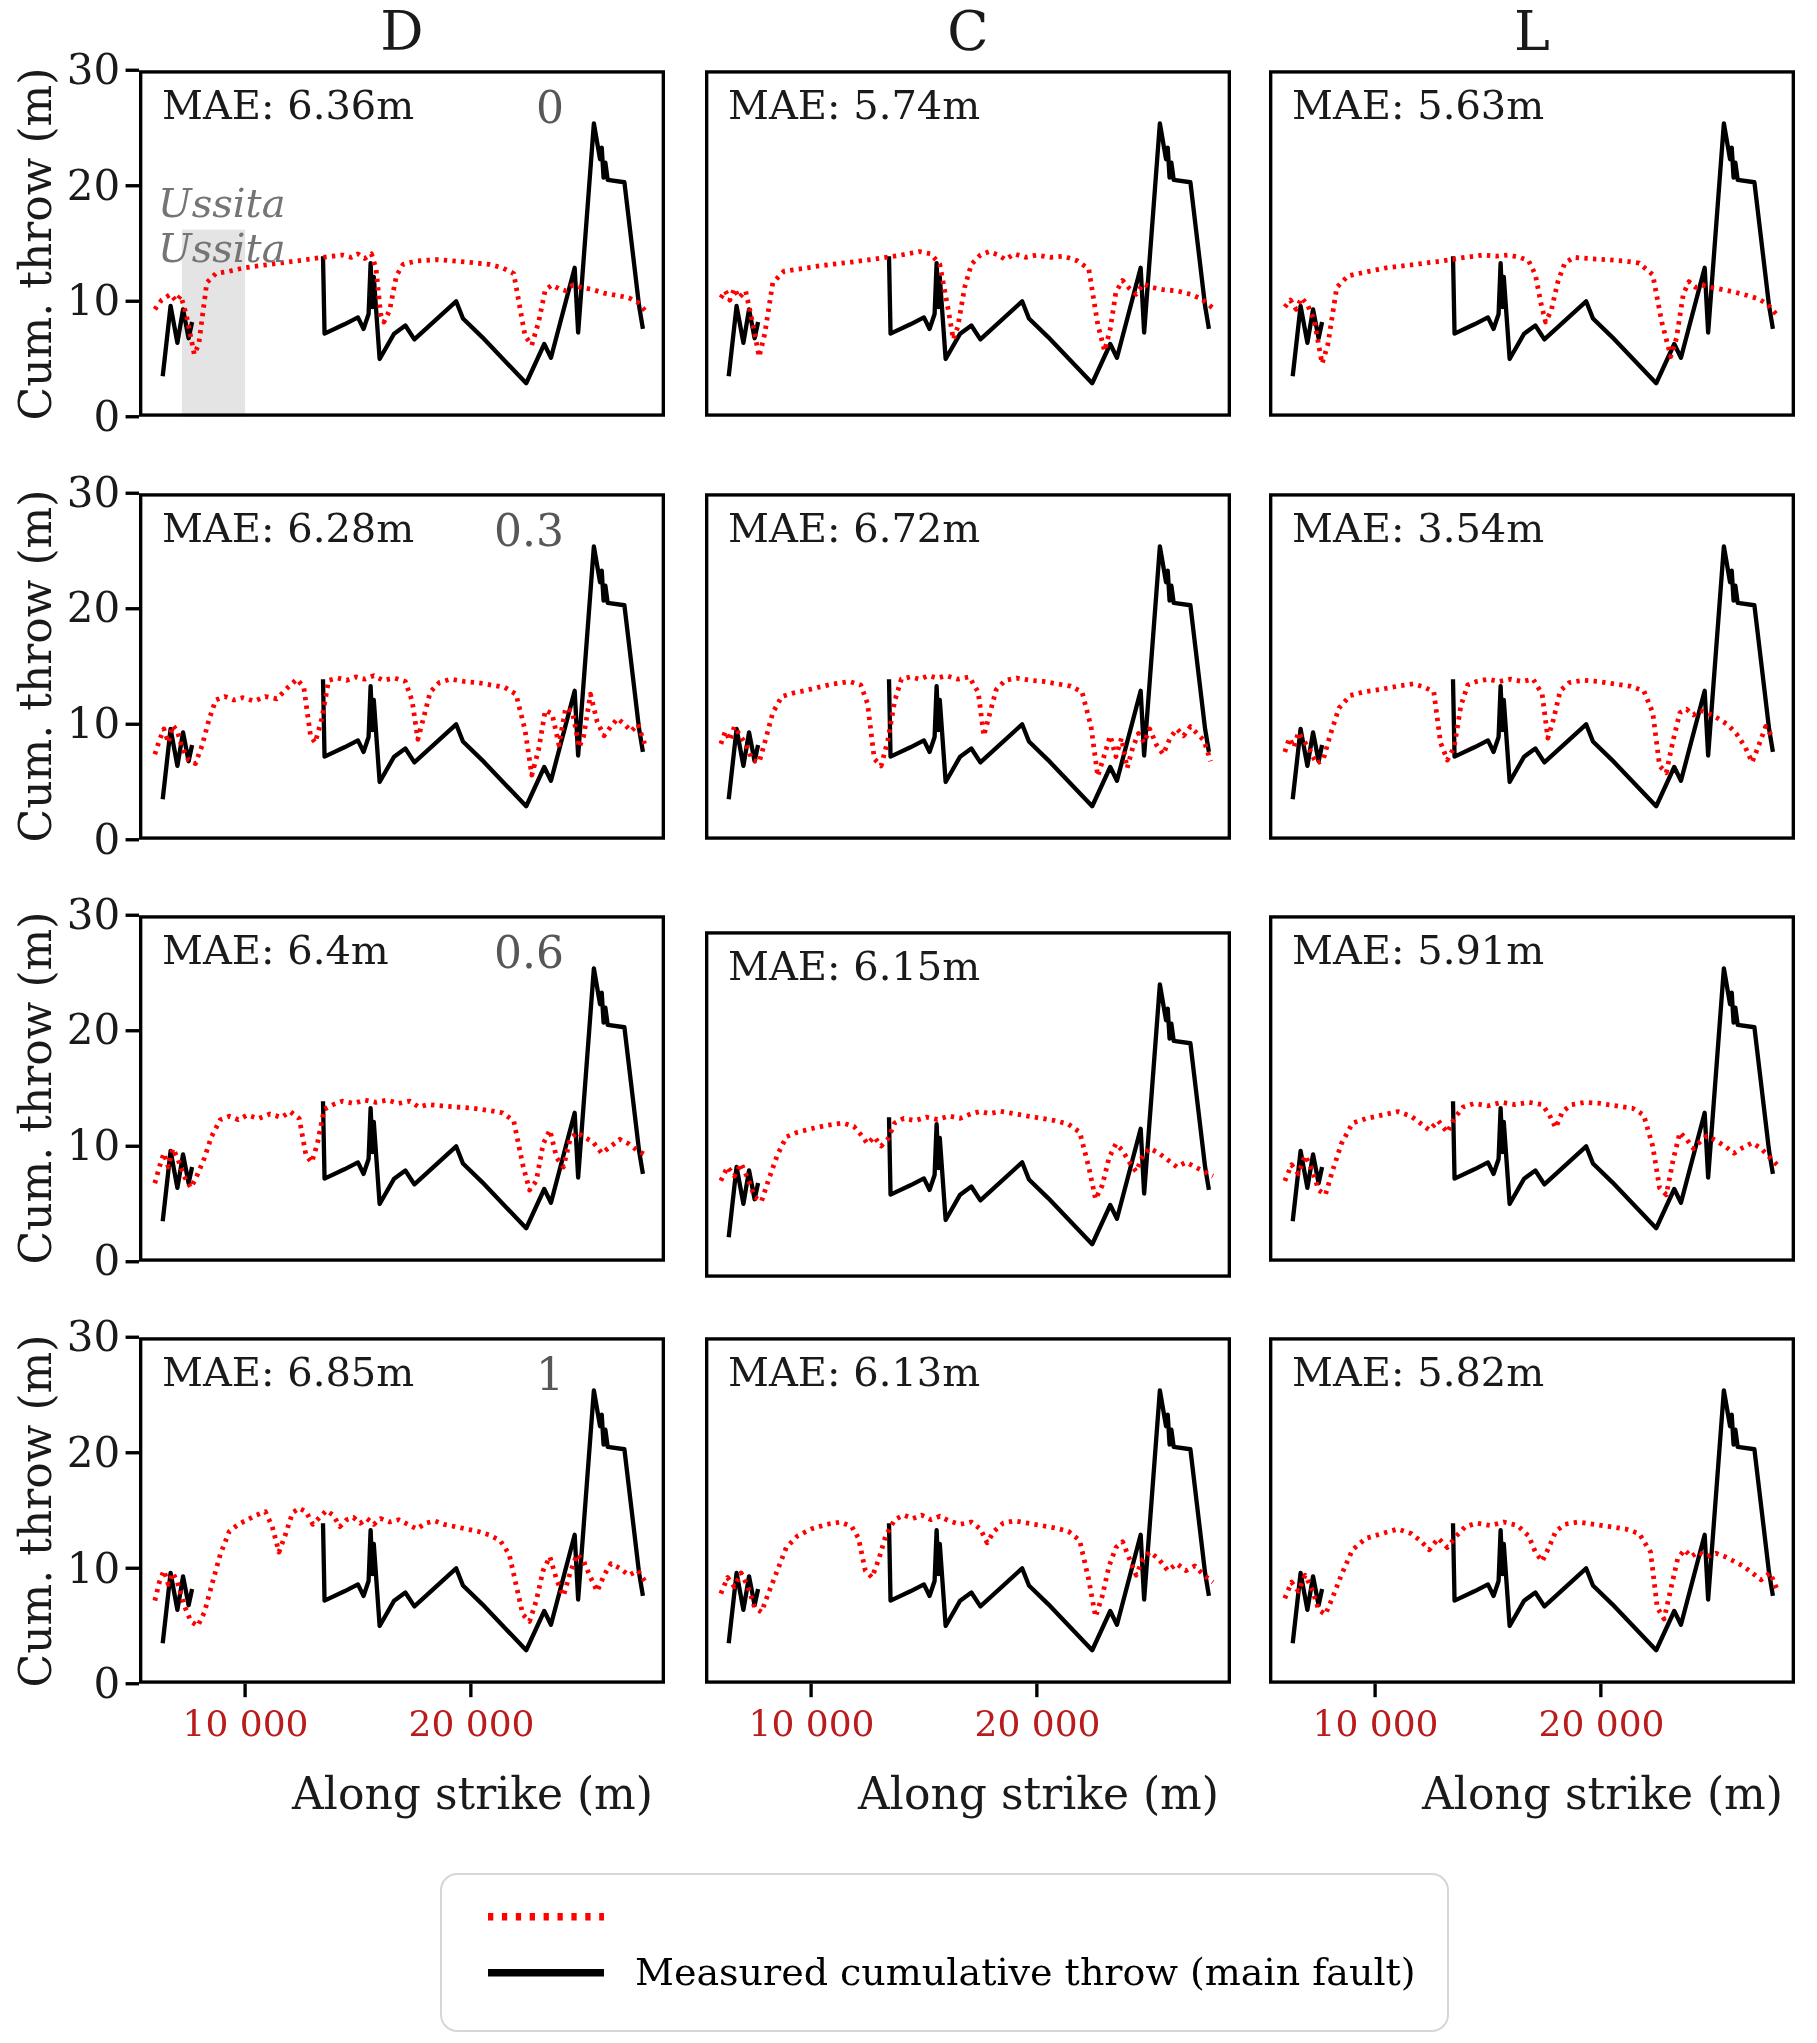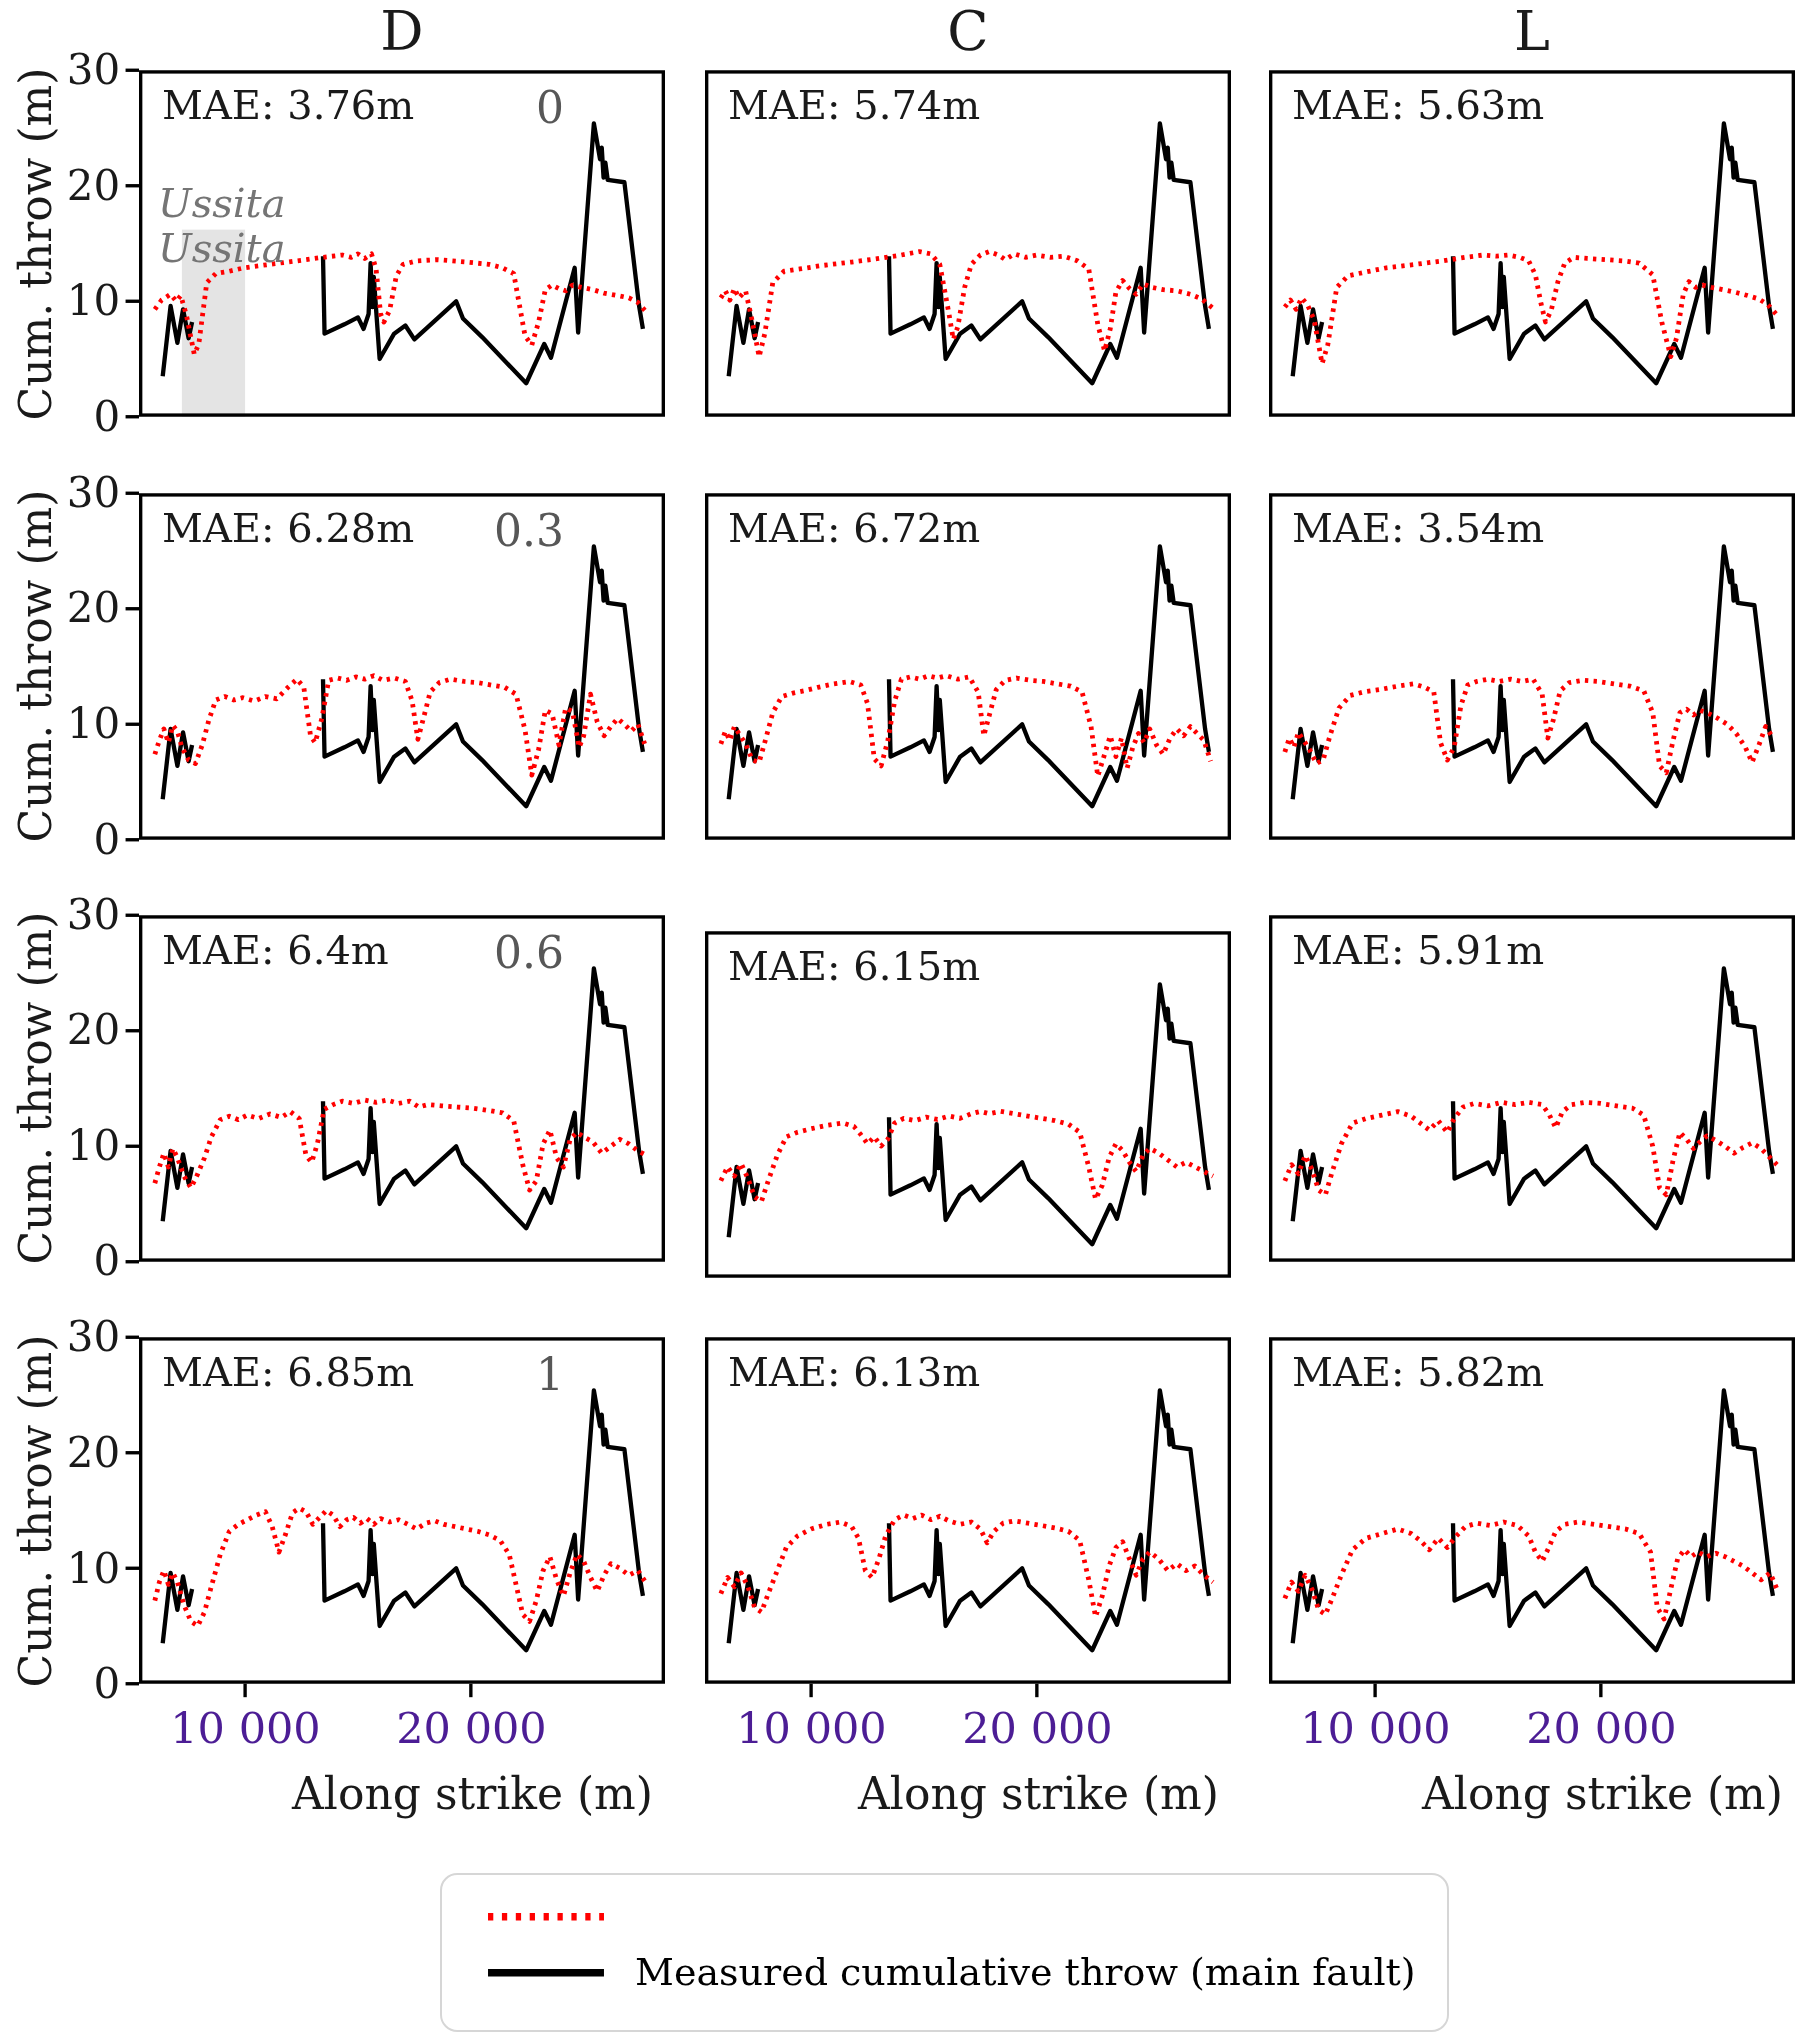--- a/index.html
+++ b/index.html
@@ -6,21 +6,21 @@
   .page{position:relative;width:1818px;height:2043px;background:#ffffff;
         font-family:"DejaVu Serif",serif;color:#000;overflow:hidden;}
   .panel{position:absolute;}
   .panel svg{overflow:visible;display:block;}
   .mae{position:absolute;left:23px;top:11.5px;font-size:40px;color:#1a1a1a;white-space:nowrap;}
   .rowlab{position:absolute;left:0;top:11.5px;width:425px;text-align:right;font-size:44px;color:#575757;}
   .ussita{position:absolute;left:19px;top:111px;font-size:40px;line-height:45px;
           font-style:italic;color:#757575;}
   .coltitle{position:absolute;top:0px;width:288px;text-align:center;font-size:54px;color:#1a1a1a;}
   .ytick{position:absolute;width:125px;text-align:right;font-size:42px;line-height:50px;color:#1a1a1a;}
-  .xtick{position:absolute;width:231px;text-align:center;font-size:43px;color:#4c1d95;}
+  .xtick{position:absolute;width:231px;text-align:center;font-size:36px;color:#b91c1c;}
   .xlabel{position:absolute;width:500px;text-align:right;font-size:44px;color:#1a1a1a;}
   .ylabel{position:absolute;width:576px;height:58px;line-height:58px;text-align:center;
           font-size:44px;white-space:nowrap;transform:rotate(-90deg);color:#1a1a1a;}
   .legend{position:absolute;left:440px;top:1873px;width:1009px;height:159px;box-sizing:border-box;
           border:2.9px solid #d6d6d6;border-radius:17.3px;display:flex;flex-direction:column;
           justify-content:space-evenly;padding:7.7px 0 7.7px 44px;background:#fff;}
   .legend-row{display:flex;align-items:center;gap:29px;font-size:38px;white-space:nowrap;}
   .legend-row svg{flex:0 0 auto;overflow:visible;}
   .legend-row sub{font-size:0.62em;}
 </style>
@@ -38,21 +38,21 @@
           <rect x="44.68669527896996" y="166.06000000000003" width="65.85407725321889" height="194.93999999999997" fill="#e4e4e4"></rect>
           <polyline points="24.7,318.9 32.9,245.5 40.0,284.0 45.9,249.1 51.7,279.2 55.3,262.3" fill="none" stroke="#000000" stroke-width="4.5" stroke-linejoin="round"></polyline>
           <polyline points="191.7,193.7 193.3,274.4 214.0,264.7 228.1,257.5 234.0,269.5 239.2,253.9 241.3,201.0 243.2,246.7 244.6,215.4 250.7,300.8 265.8,274.4 277.5,265.9 286.9,280.4 330.4,240.7 337.5,258.7 357.5,278.0 403.4,326.1 422.2,285.2 429.2,299.6 453.9,205.8 457.5,273.2 473.9,55.4 480.3,92.7 482.1,80.6 484.0,111.9 485.9,96.3 488.3,114.3 505.7,116.7 521.0,245.5 525.0,269.5" fill="none" stroke="#000000" stroke-width="4.5" stroke-linejoin="round"></polyline>
           <polyline points="16.5,249.1 23.5,239.5 32.9,233.4 38.8,240.7 43.5,234.7 49.4,255.1 57.6,296.0 62.3,285.2 70.6,221.4 80.0,211.8 94.1,209.4 109.6,205.8 136.4,202.2 164.6,198.6 191.7,194.9 211.7,192.5 221.1,194.9 228.1,191.3 235.2,196.1 242.2,191.3 247.0,207.0 251.7,253.9 255.2,262.3 261.1,250.3 268.1,214.2 275.2,202.2 289.3,198.6 310.5,197.3 341.0,199.8 364.5,202.2 378.7,205.8 390.4,211.8 402.2,276.8 409.2,286.4 416.3,262.3 423.3,228.6 430.4,223.8 437.5,227.4 444.5,229.8 451.6,223.8 461.0,226.2 472.7,228.6 484.5,232.2 498.6,234.7 510.4,237.1 519.8,241.9 529.2,252.7" fill="none" stroke="#ff0000" stroke-width="5" stroke-dasharray="3.5 5.5" stroke-linejoin="round"></polyline>
           <line x1="-14" y1="0" x2="0" y2="0" stroke="#000" stroke-width="3.5"></line>
           <line x1="-14" y1="120.33333333333334" x2="0" y2="120.33333333333334" stroke="#000" stroke-width="3.5"></line>
           <line x1="-14" y1="240.66666666666669" x2="0" y2="240.66666666666669" stroke="#000" stroke-width="3.5"></line>
           <line x1="-14" y1="361" x2="0" y2="361" stroke="#000" stroke-width="3.5"></line>
           <rect x="1.75" y="1.75" width="544.5" height="357.5" fill="none" stroke="#000" stroke-width="3.5"></rect>
         </svg>
-        <div class="mae">MAE: 3.76m</div>
+        <div class="mae">MAE: 6.36m</div>
         <div class="rowlab">0</div>
         <div class="ussita">
           <div>Ussita</div>
           <div>Ussita</div>
         </div>
       </div>
       <div class="panel" style="left: 705px; top: 70px; width: 526px; height: 347px;">
         <svg width="526" height="347" viewBox="0 0 548 361">
           <polyline points="24.7,318.9 32.9,245.5 40.0,284.0 45.9,249.1 51.7,279.2 55.3,262.3" fill="none" stroke="#000000" stroke-width="4.5" stroke-linejoin="round"></polyline>
           <polyline points="191.7,193.7 193.3,274.4 214.0,264.7 228.1,257.5 234.0,269.5 239.2,253.9 241.3,201.0 243.2,246.7 244.6,215.4 250.7,300.8 265.8,274.4 277.5,265.9 286.9,280.4 330.4,240.7 337.5,258.7 357.5,278.0 403.4,326.1 422.2,285.2 429.2,299.6 453.9,205.8 457.5,273.2 473.9,55.4 480.3,92.7 482.1,80.6 484.0,111.9 485.9,96.3 488.3,114.3 505.7,116.7 521.0,245.5 525.0,269.5" fill="none" stroke="#000000" stroke-width="4.5" stroke-linejoin="round"></polyline>

